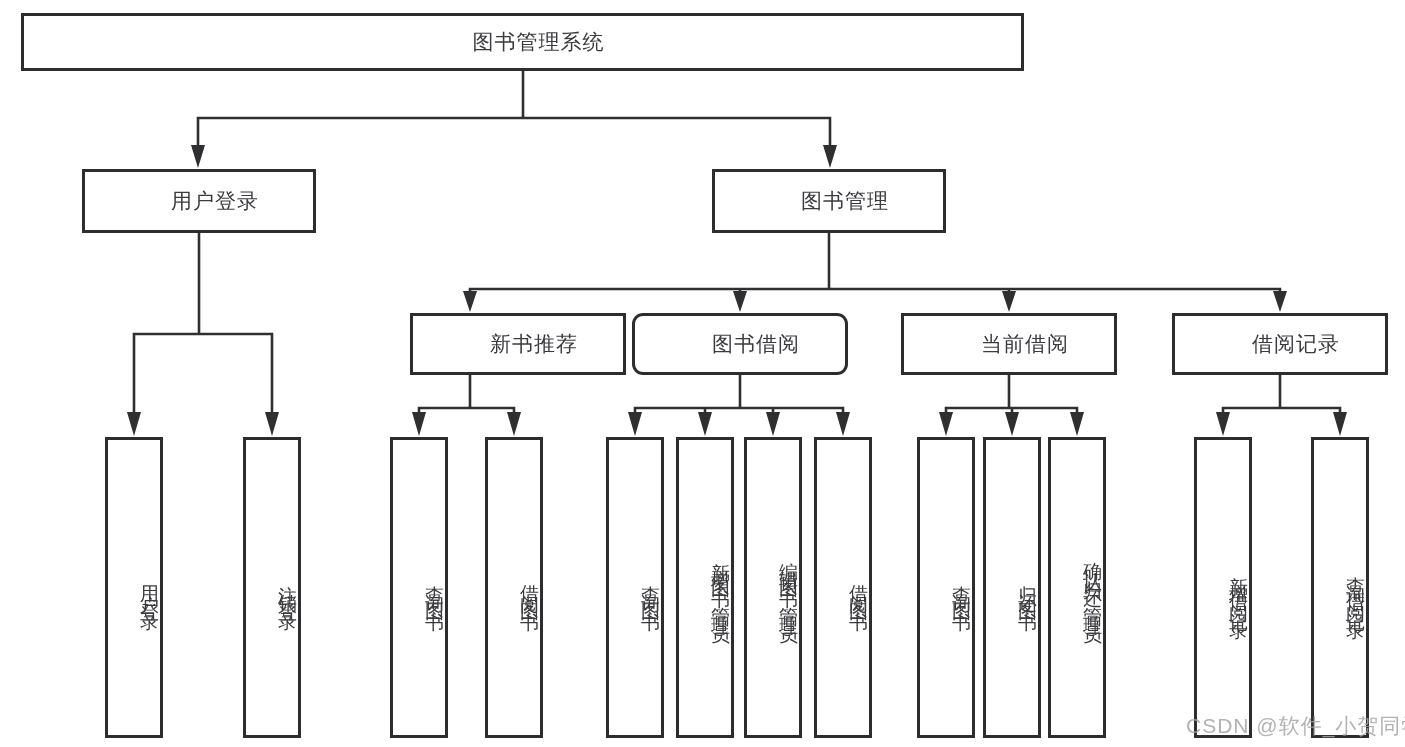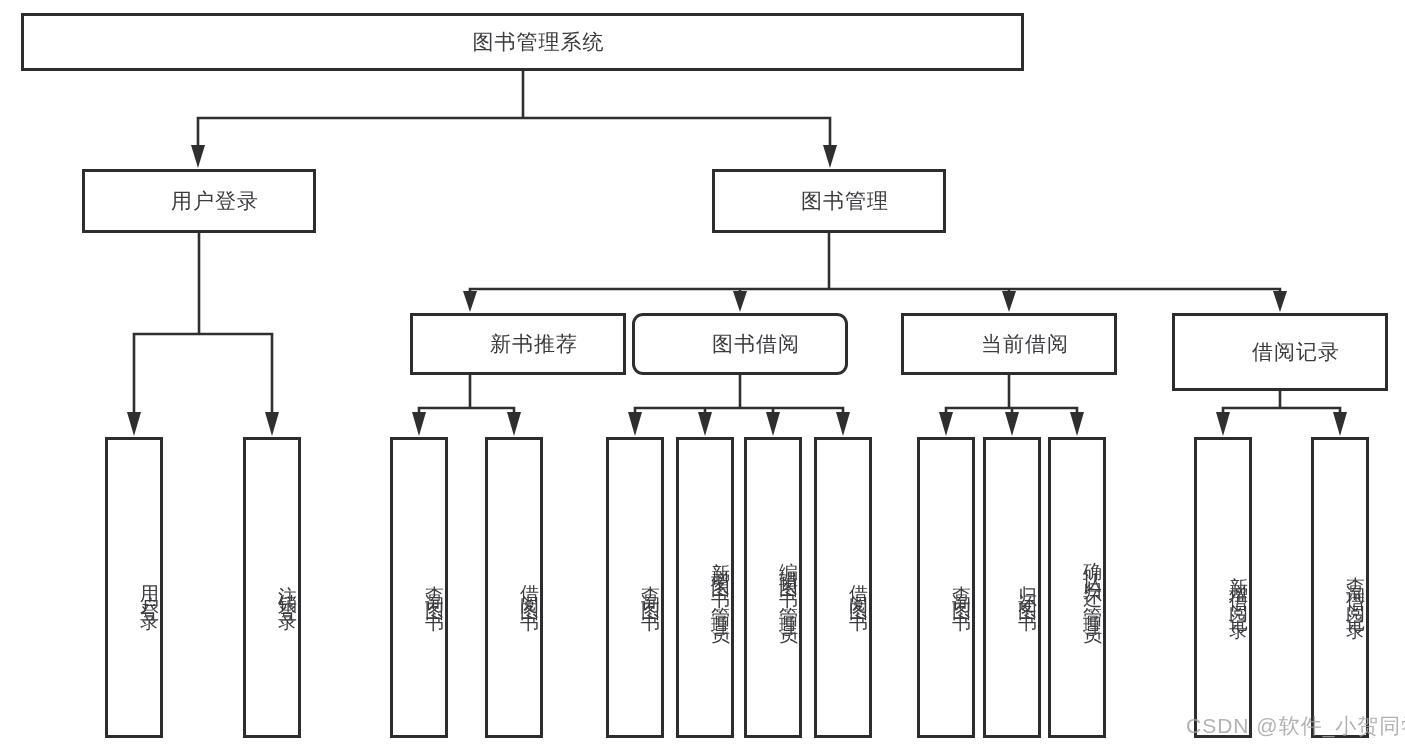--- a/index.html
+++ b/index.html
@@ -116,21 +116,21 @@
 
   <div class="node h" style="left:362px; top:313px; width:216px; height:62px;margin-left:48px;">
     <span>新书推荐</span>
   </div>
   <div class="node h" style="left:632px; top:313px; width:216px; height:62px;border-radius:11px;">
     <span>图书借阅</span>
   </div>
   <div class="node h" style="left:901px; top:313px; width:216px; height:62px;text-align:center;">
     <span>当前借阅</span>
   </div>
-  <div class="node h" style="left:1172px; top:313px; width:216px; height:78px;">
+  <div class="node h" style="left:1172px; top:313px; width:216px; height:62px;">
     <span>借阅记录</span>
   </div>
 
   <div class="node leaf" style="left:105px; top:437px; width:58px; height:301px;">
     <span>用户登录</span>
   </div>
   <div class="node leaf" style="left:243px; top:437px; width:58px; height:301px;">
     <span>注销登录</span>
   </div>
 

